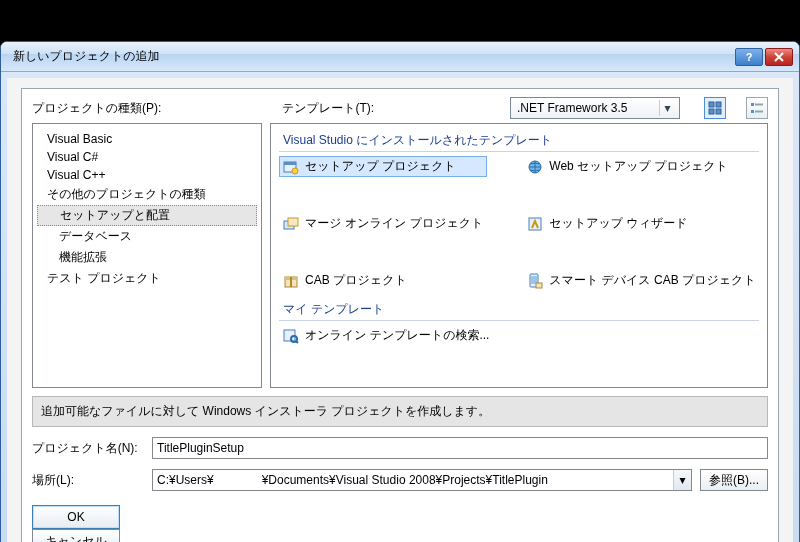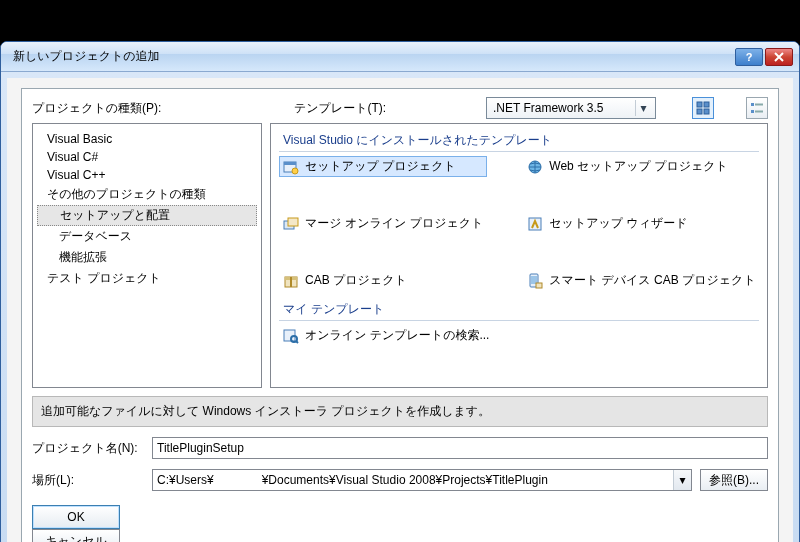--- a/index.html
+++ b/index.html
@@ -50,21 +50,21 @@
     position: relative;
   }
   .inner {
     background: #fff;
     border: 1px solid #9aa7b0;
     flex: 1;
     display: flex; flex-direction: column;
     padding: 8px 10px 10px 10px;
   }
 
-  .top-row { display: flex; align-items: center; gap: 32px; }
+  .top-row { display: flex; align-items: center; gap: 20px; }
   .section-label { font-size: 12px; color: #000; }
   .spacer { flex: 1; }
 
   .framework-drop {
     width: 170px; height: 22px;
     border: 1px solid #7a8a99;
     background: linear-gradient(#fff,#eef2f6);
     display: flex; align-items: center;
     padding: 0 4px 0 6px;
     font-size: 12px;

